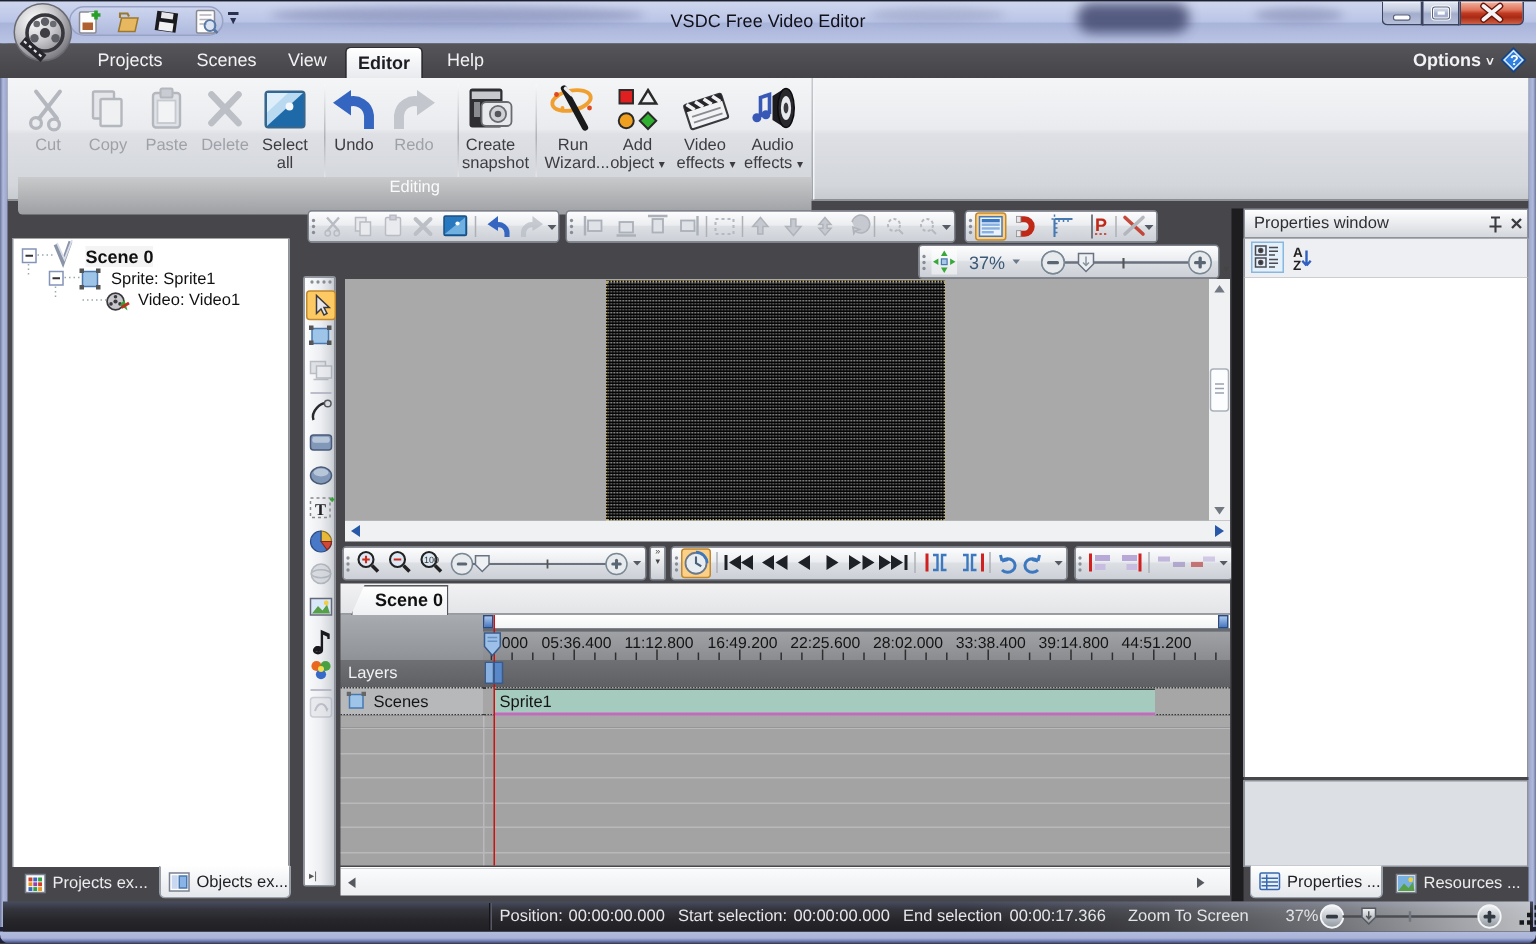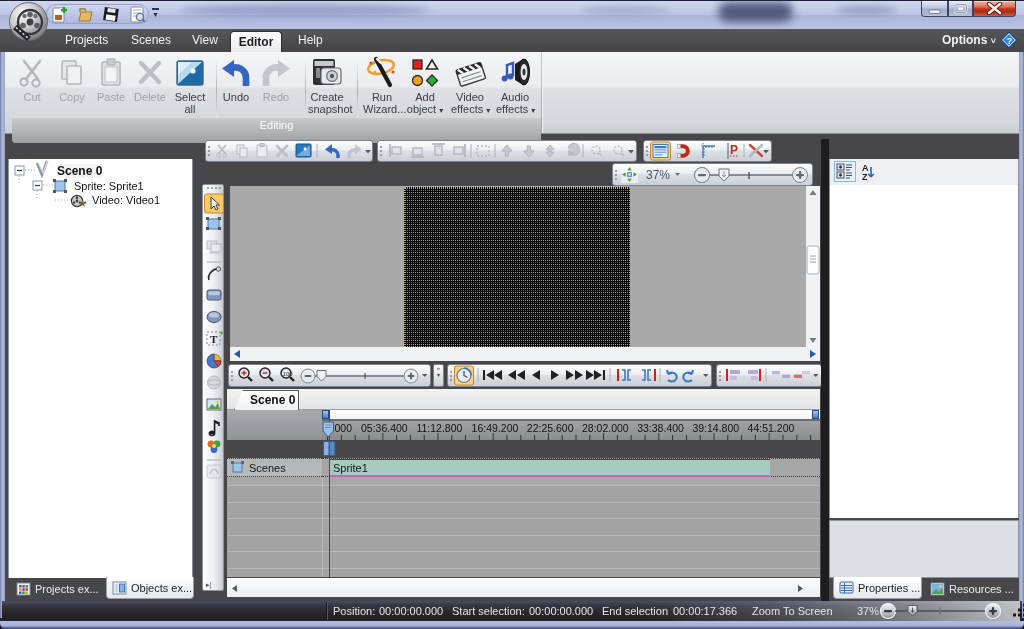--- a/index.html
+++ b/index.html
@@ -165,20 +165,21 @@
           <ellipse cx="27" cy="16" rx="3.4" ry="8" fill="#e8e9ec"></ellipse>
           <ellipse cx="27" cy="16" rx="1.6" ry="3.6" fill="#3c3c40"></ellipse>
           <path d="M10 22 L10 9 L16 7 L16 20" fill="none" stroke="#3858b8" stroke-width="2.4"></path>
           <circle cx="7.6" cy="22.5" r="3" fill="#3858b8"></circle>
           <circle cx="13.6" cy="20.5" r="3" fill="#3858b8"></circle>
         </svg><div class="rlabel">Audio<br>effects <span style="font-size:8px">▾</span></div></div>
     <div class="abs" style="left:536px;top:0;width:1px;height:81px;background:linear-gradient(180deg,#c6c9ce,#9da0a6)"></div>
       <div class="abs" style="left:537px;top:0;width:1px;height:81px;background:#f4f5f7"></div>
     <div class="abs" id="editingstrip">Editing</div>
   </div>
+  <div class="abs" id="title">VSDC Free Video Editor</div>
   <div class="abs" id="applogo"><svg width="39" height="39" viewBox="0 0 39 39">
         <circle cx="20" cy="19" r="12" fill="none" stroke="#36363c" stroke-width="2.4"></circle>
         <circle cx="20" cy="19" r="3.4" fill="#3e3e44"></circle>
         <circle cx="20" cy="11.5" r="2.8" fill="#5e5e66"></circle>
         <circle cx="13" cy="22.5" r="2.8" fill="#5e5e66"></circle>
         <circle cx="27" cy="22.5" r="2.8" fill="#5e5e66"></circle>
         <circle cx="14.5" cy="13" r="2.2" fill="#6a6a72"></circle>
         <circle cx="25.5" cy="13" r="2.2" fill="#6a6a72"></circle>
         <path d="M5 24 L19 36" stroke="#26262c" stroke-width="6"></path>
         <path d="M6 24.5 L18 35" stroke="#e4e4e8" stroke-width="1.4" stroke-dasharray="2.2 2.2"></path>
@@ -701,20 +702,23 @@
         <text x="260" y="11">28:02.000</text>
         <text x="315.2" y="11">33:38.400</text>
         <text x="370.4" y="11">39:14.800</text>
         <text x="425.6" y="11">44:51.200</text>
       </g>
       <g stroke="#2e2e2e" stroke-width="1">
           <path d="M5.6 12 v7 M60.8 12 v7 M116.0 12 v7 M171.2 12 v7 M226.4 12 v7 M281.6 12 v7 M336.8 12 v7 M392.0 12 v7 M447.2 12 v7 M19.4 14 v5 M33.2 14 v5 M47.0 14 v5 M74.6 14 v5 M88.4 14 v5 M102.2 14 v5 M129.8 14 v5 M143.6 14 v5 M157.4 14 v5 M185.0 14 v5 M198.8 14 v5 M212.6 14 v5 M240.2 14 v5 M254.0 14 v5 M267.8 14 v5 M295.4 14 v5 M309.2 14 v5 M323.0 14 v5 M350.6 14 v5 M364.4 14 v5 M378.2 14 v5 M405.8 14 v5 M419.6 14 v5 M433.4 14 v5 M461.0 14 v5 M474.8 14 v5 M488.6 14 v5"></path>
         </g>
     </svg>
   </div>
+  <div class="abs" id="layersrow">
+      <span style="position:absolute;left:5px;top:3px;font-size:11px;color:#f2f2f4">Layers</span>
+    </div>
   <div class="abs" id="spriterow-l">
       <svg width="14" height="13" style="position:absolute;left:4px;top:2px">
         <rect x="2" y="2" width="9" height="9" fill="#9ec4e8" stroke="#4878b0"></rect>
         <rect x="0" y="0" width="3" height="3" fill="#666"></rect>
         <rect x="10" y="0" width="3" height="3" fill="#666"></rect>
       </svg>
       <span style="position:absolute;left:22px;top:3px;font-size:11px;color:#151515">Scenes</span>
     </div>
   <div class="abs" id="spriterow-r"></div>
   <div class="abs" id="spritebar">
@@ -741,20 +745,26 @@
   <div class="abs" id="playhead"></div>
   <svg class="abs" style="left:322px;top:421px;z-index:6" width="13" height="17">
       <path d="M1 1 h10.5 v9 l-5.25 6 l-5.25 -6 Z" fill="#9cc0e8" stroke="#3a5a8a"></path>
       <path d="M3 4 h6.5 M3 6.5 h6.5" stroke="#6890c0"></path>
     </svg>
   <svg class="abs" style="left:323px;top:441px;z-index:6" width="14" height="15">
       <rect x="0.5" y="0.5" width="5.5" height="14" fill="#88b0e0" stroke="#3a5a8a"></rect>
       <rect x="6.5" y="0.5" width="5.5" height="14" fill="#5888c8" stroke="#3a5a8a"></rect>
     </svg>
 
+  <div class="panel-h" style="left:829px;top:139px;width:190px;height:20px;line-height:19px"><span style="margin-left:6px">Properties window</span>
+    <svg width="26" height="14" style="position:absolute;right:2px;top:3px">
+        <path d="M4 2 H10 M7 2 V8 M3 8 H11 M7 8 V12" stroke="#3a3a40" stroke-width="1.4" fill="none"></path>
+        <path d="M18 3 L24 9 M24 3 L18 9" stroke="#3a3a40" stroke-width="1.6"></path>
+      </svg>
+  </div>
   <div class="abs" id="proppanel-tb">
     <div class="abs" style="left:4px;top:2px;width:22px;height:21px;background:#e4f0fa;border:1px solid #88b8e0"></div>
     <svg width="60" height="24" style="position:absolute;left:6px;top:4px">
         <g stroke="#4a4a50" fill="none">
           <rect x="1" y="1" width="7" height="6"></rect>
           <rect x="1" y="9" width="7" height="6"></rect>
           <circle cx="4.5" cy="4" r="1.3" fill="#333"></circle>
           <circle cx="4.5" cy="12" r="1.3" fill="#333"></circle>
           <path d="M10 2 H16 M10 4.5 H16 M10 7 H14 M10 10 H16 M10 12.5 H16 M10 15 H14" stroke-width="1"></path>
         </g>

